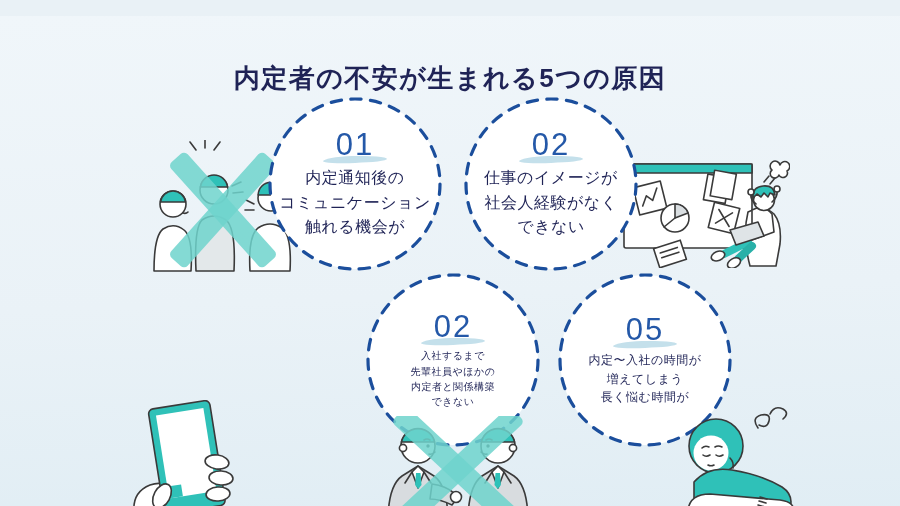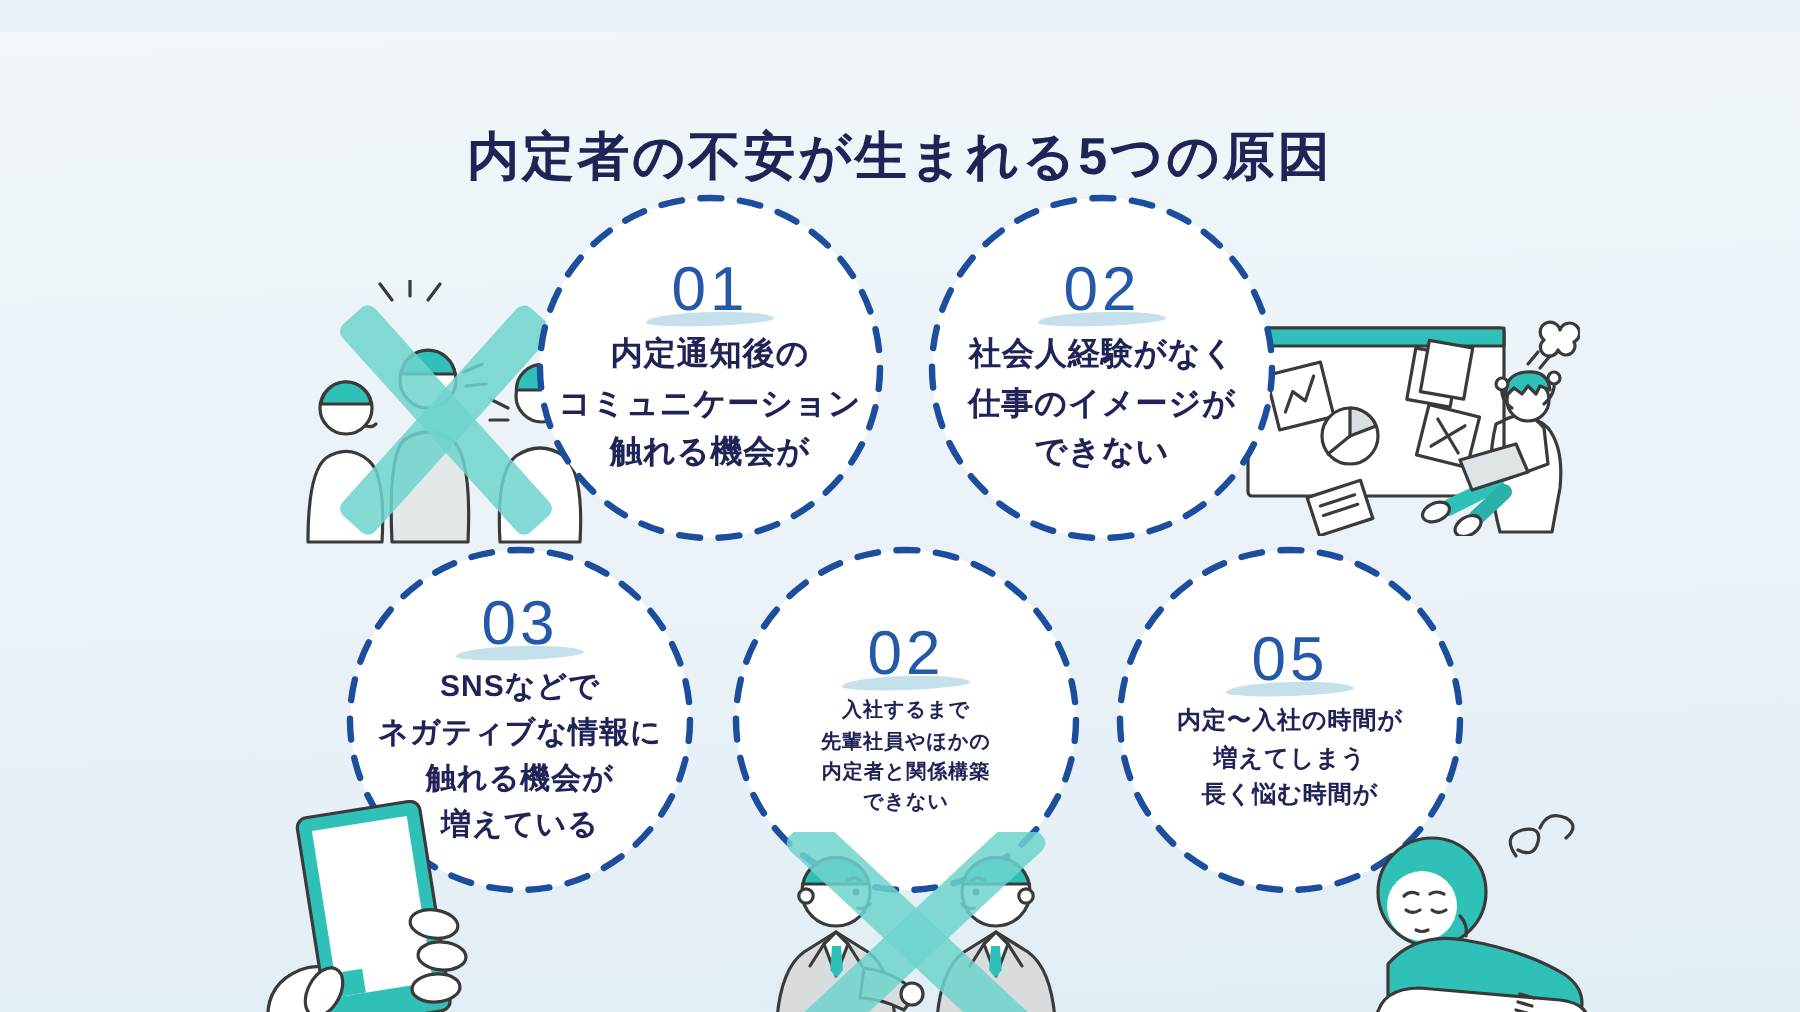--- a/index.html
+++ b/index.html
@@ -58,21 +58,21 @@
   .number-swoosh{
     width:64px;height:7px;
     margin:-5px auto 0;
     background:rgba(148,198,219,0.55);
     border-radius:45% 55% 50% 50% / 60% 60% 40% 40%;
     transform:rotate(-2deg);
   }
   .cause-text{
     display:flex;flex-direction:column;
     font-size:16px;
-    font-weight:bold;
+    font-weight:normal;
     line-height:1.52;
     color:#1f2356;
     letter-spacing:0.5px;
   }
   .illo{position:absolute;z-index:1;}
   .illo.front{z-index:3;}
   .outline{stroke:#3a3a3a;stroke-width:1.6;stroke-linecap:round;stroke-linejoin:round;}
   .nofill{fill:none;}
   .whitefill{fill:#ffffff;}
   .teal{fill:#2fc1b8;}
@@ -182,44 +182,27 @@
   <div class="cause-circle" style="left:464px;top:81px">
     <svg class="ring" width="174" height="174" viewBox="0 0 174 174">
         <circle cx="87" cy="87" r="85"></circle>
       </svg>
     <div class="cause-content">
       <div class="cause-number-wrap">
         <div class="cause-number">02</div>
         <div class="number-swoosh"></div>
       </div>
       <div class="cause-text">
+        <span>仕事のイメージが</span>
         <span>社会人経験がなく</span>
-        <span>仕事のイメージが</span>
         <span>できない</span>
       </div>
     </div>
   </div>
 
-  <div class="cause-circle" style="left:173px;top:257px">
-    <svg class="ring" width="174" height="174" viewBox="0 0 174 174">
-        <circle cx="87" cy="87" r="85"></circle>
-      </svg>
-    <div class="cause-content">
-      <div class="cause-number-wrap">
-        <div class="cause-number">03</div>
-        <div class="number-swoosh"></div>
-      </div>
-      <div class="cause-text" style="font-size:15px">
-        <span>SNSなどで</span>
-        <span>ネガティブな情報に</span>
-        <span>触れる機会が</span>
-        <span>増えている</span>
-      </div>
-    </div>
-  </div>
 
   <div class="cause-circle" style="left:366px;top:257px">
     <svg class="ring" width="174" height="174" viewBox="0 0 174 174">
         <circle cx="87" cy="87" r="85"></circle>
       </svg>
     <div class="cause-content">
       <div class="cause-number-wrap">
         <div class="cause-number">02</div>
         <div class="number-swoosh"></div>
       </div>

